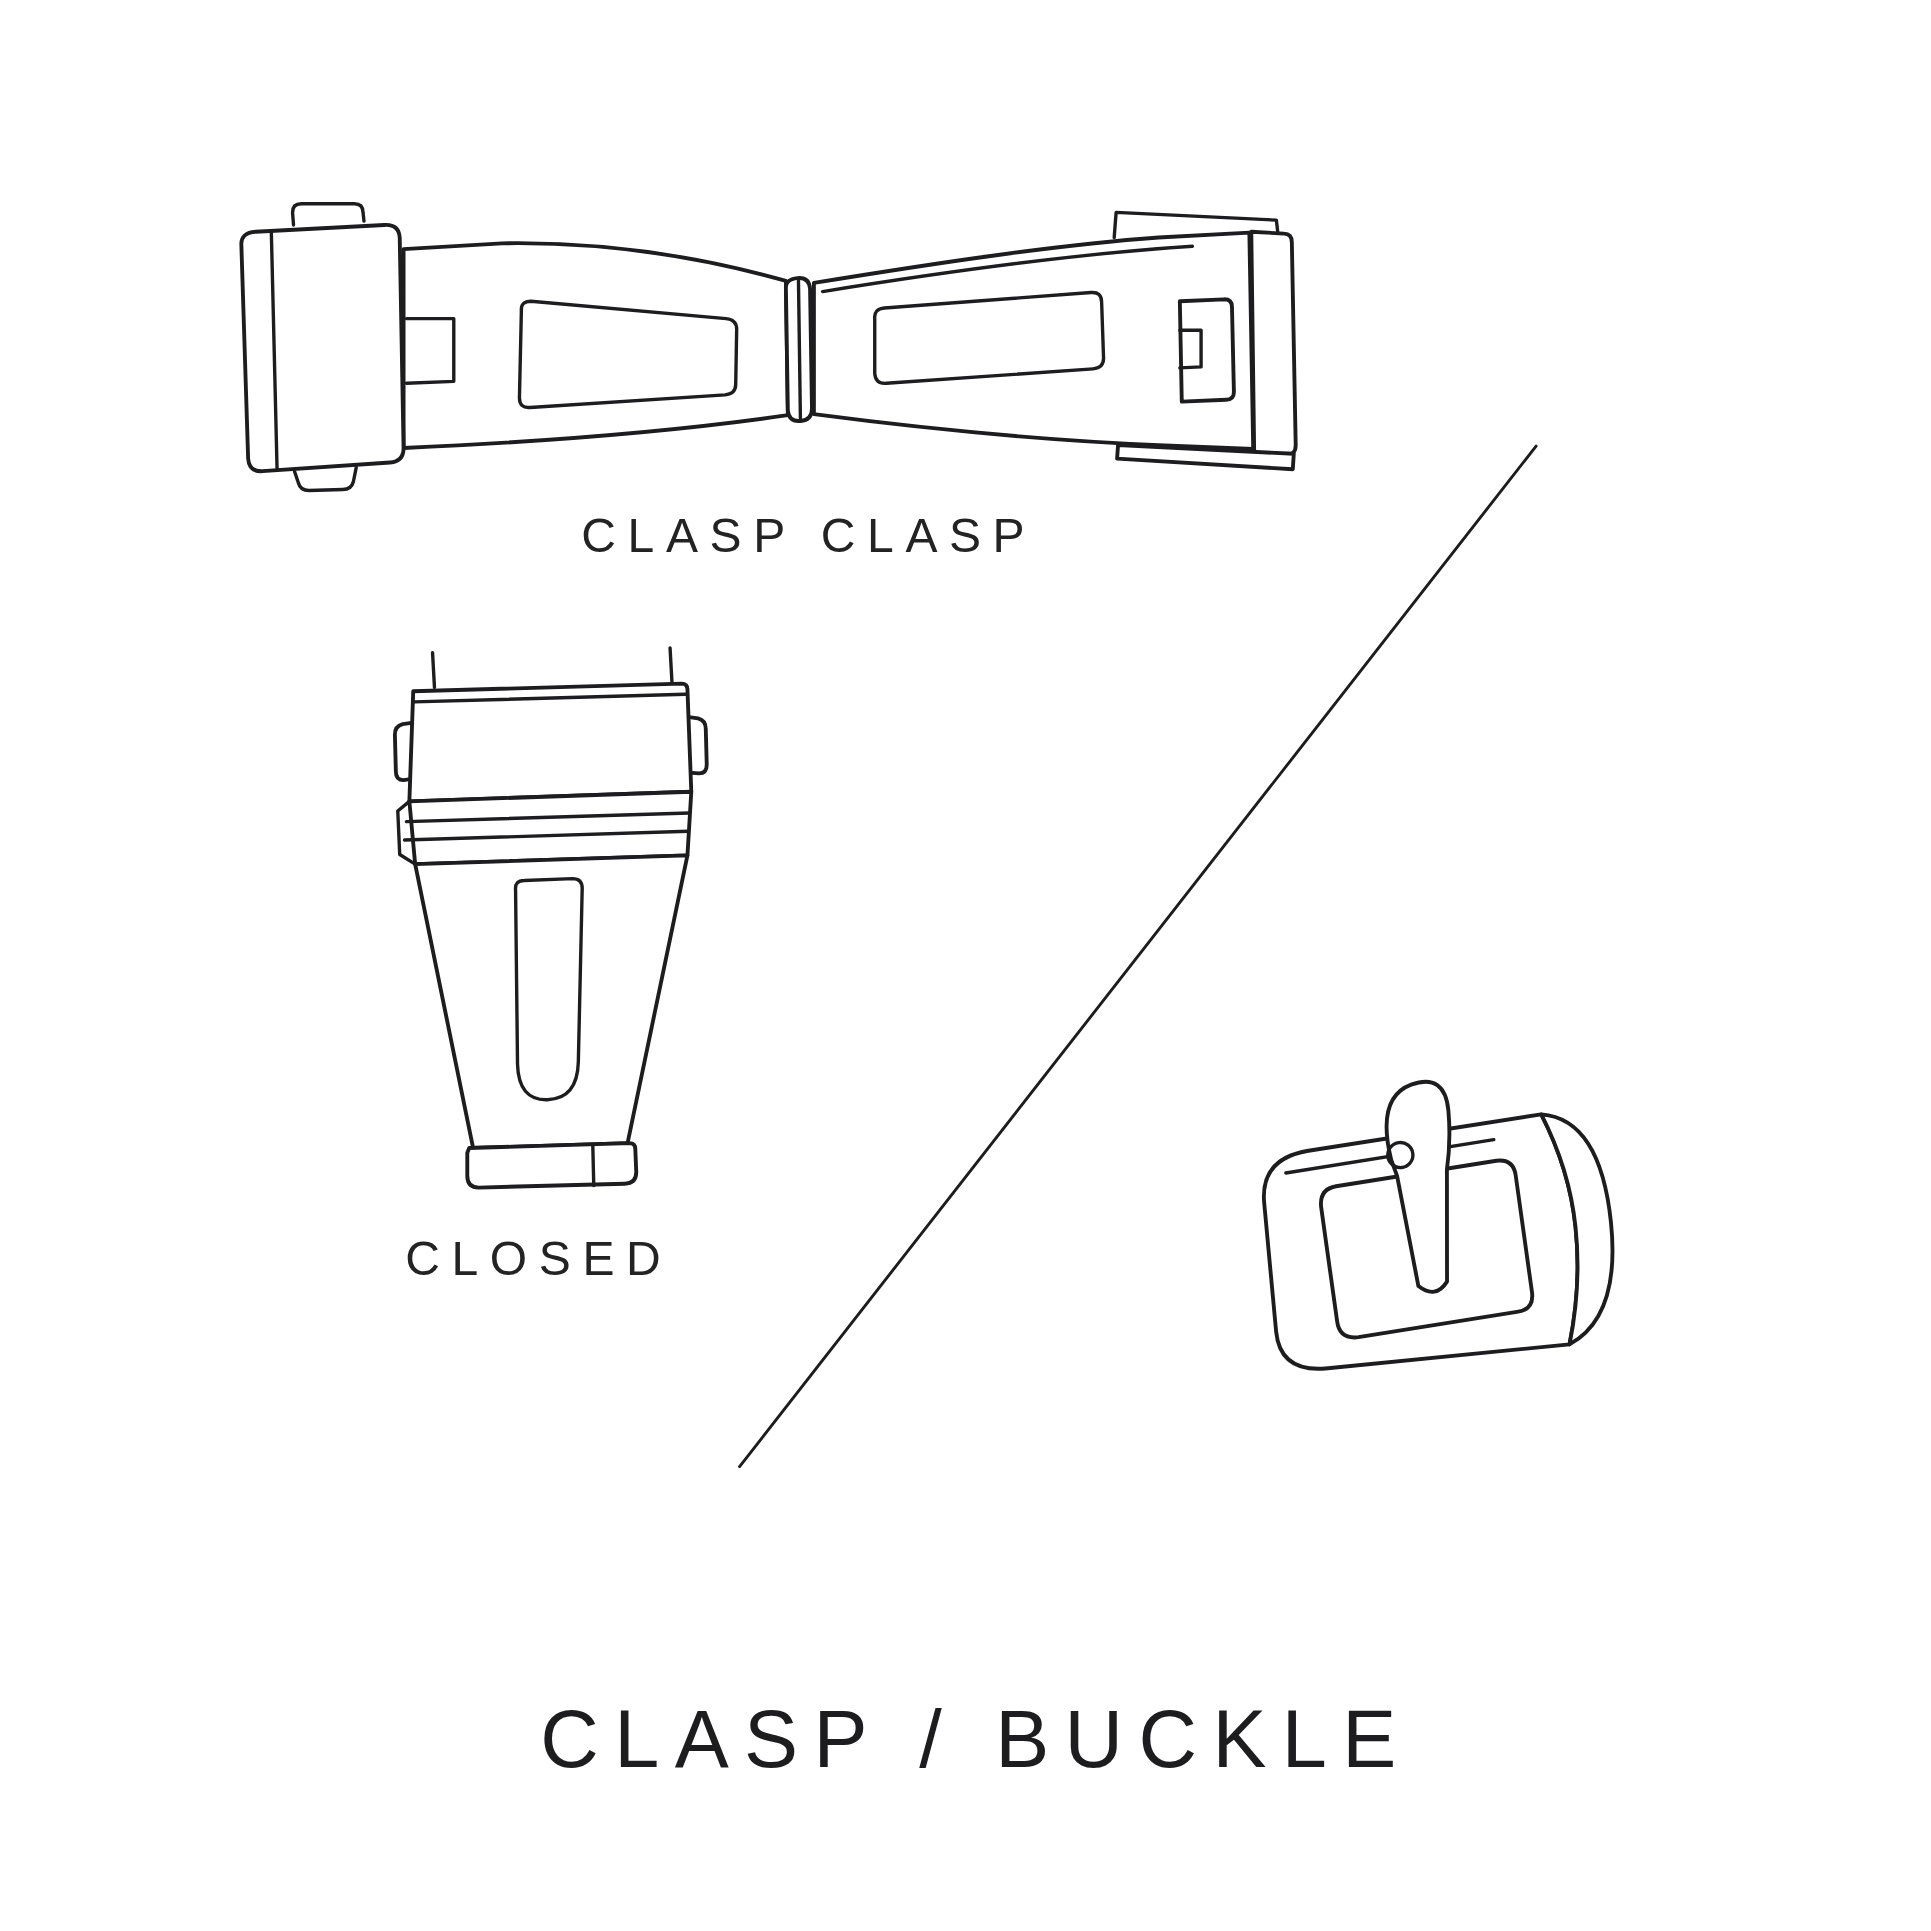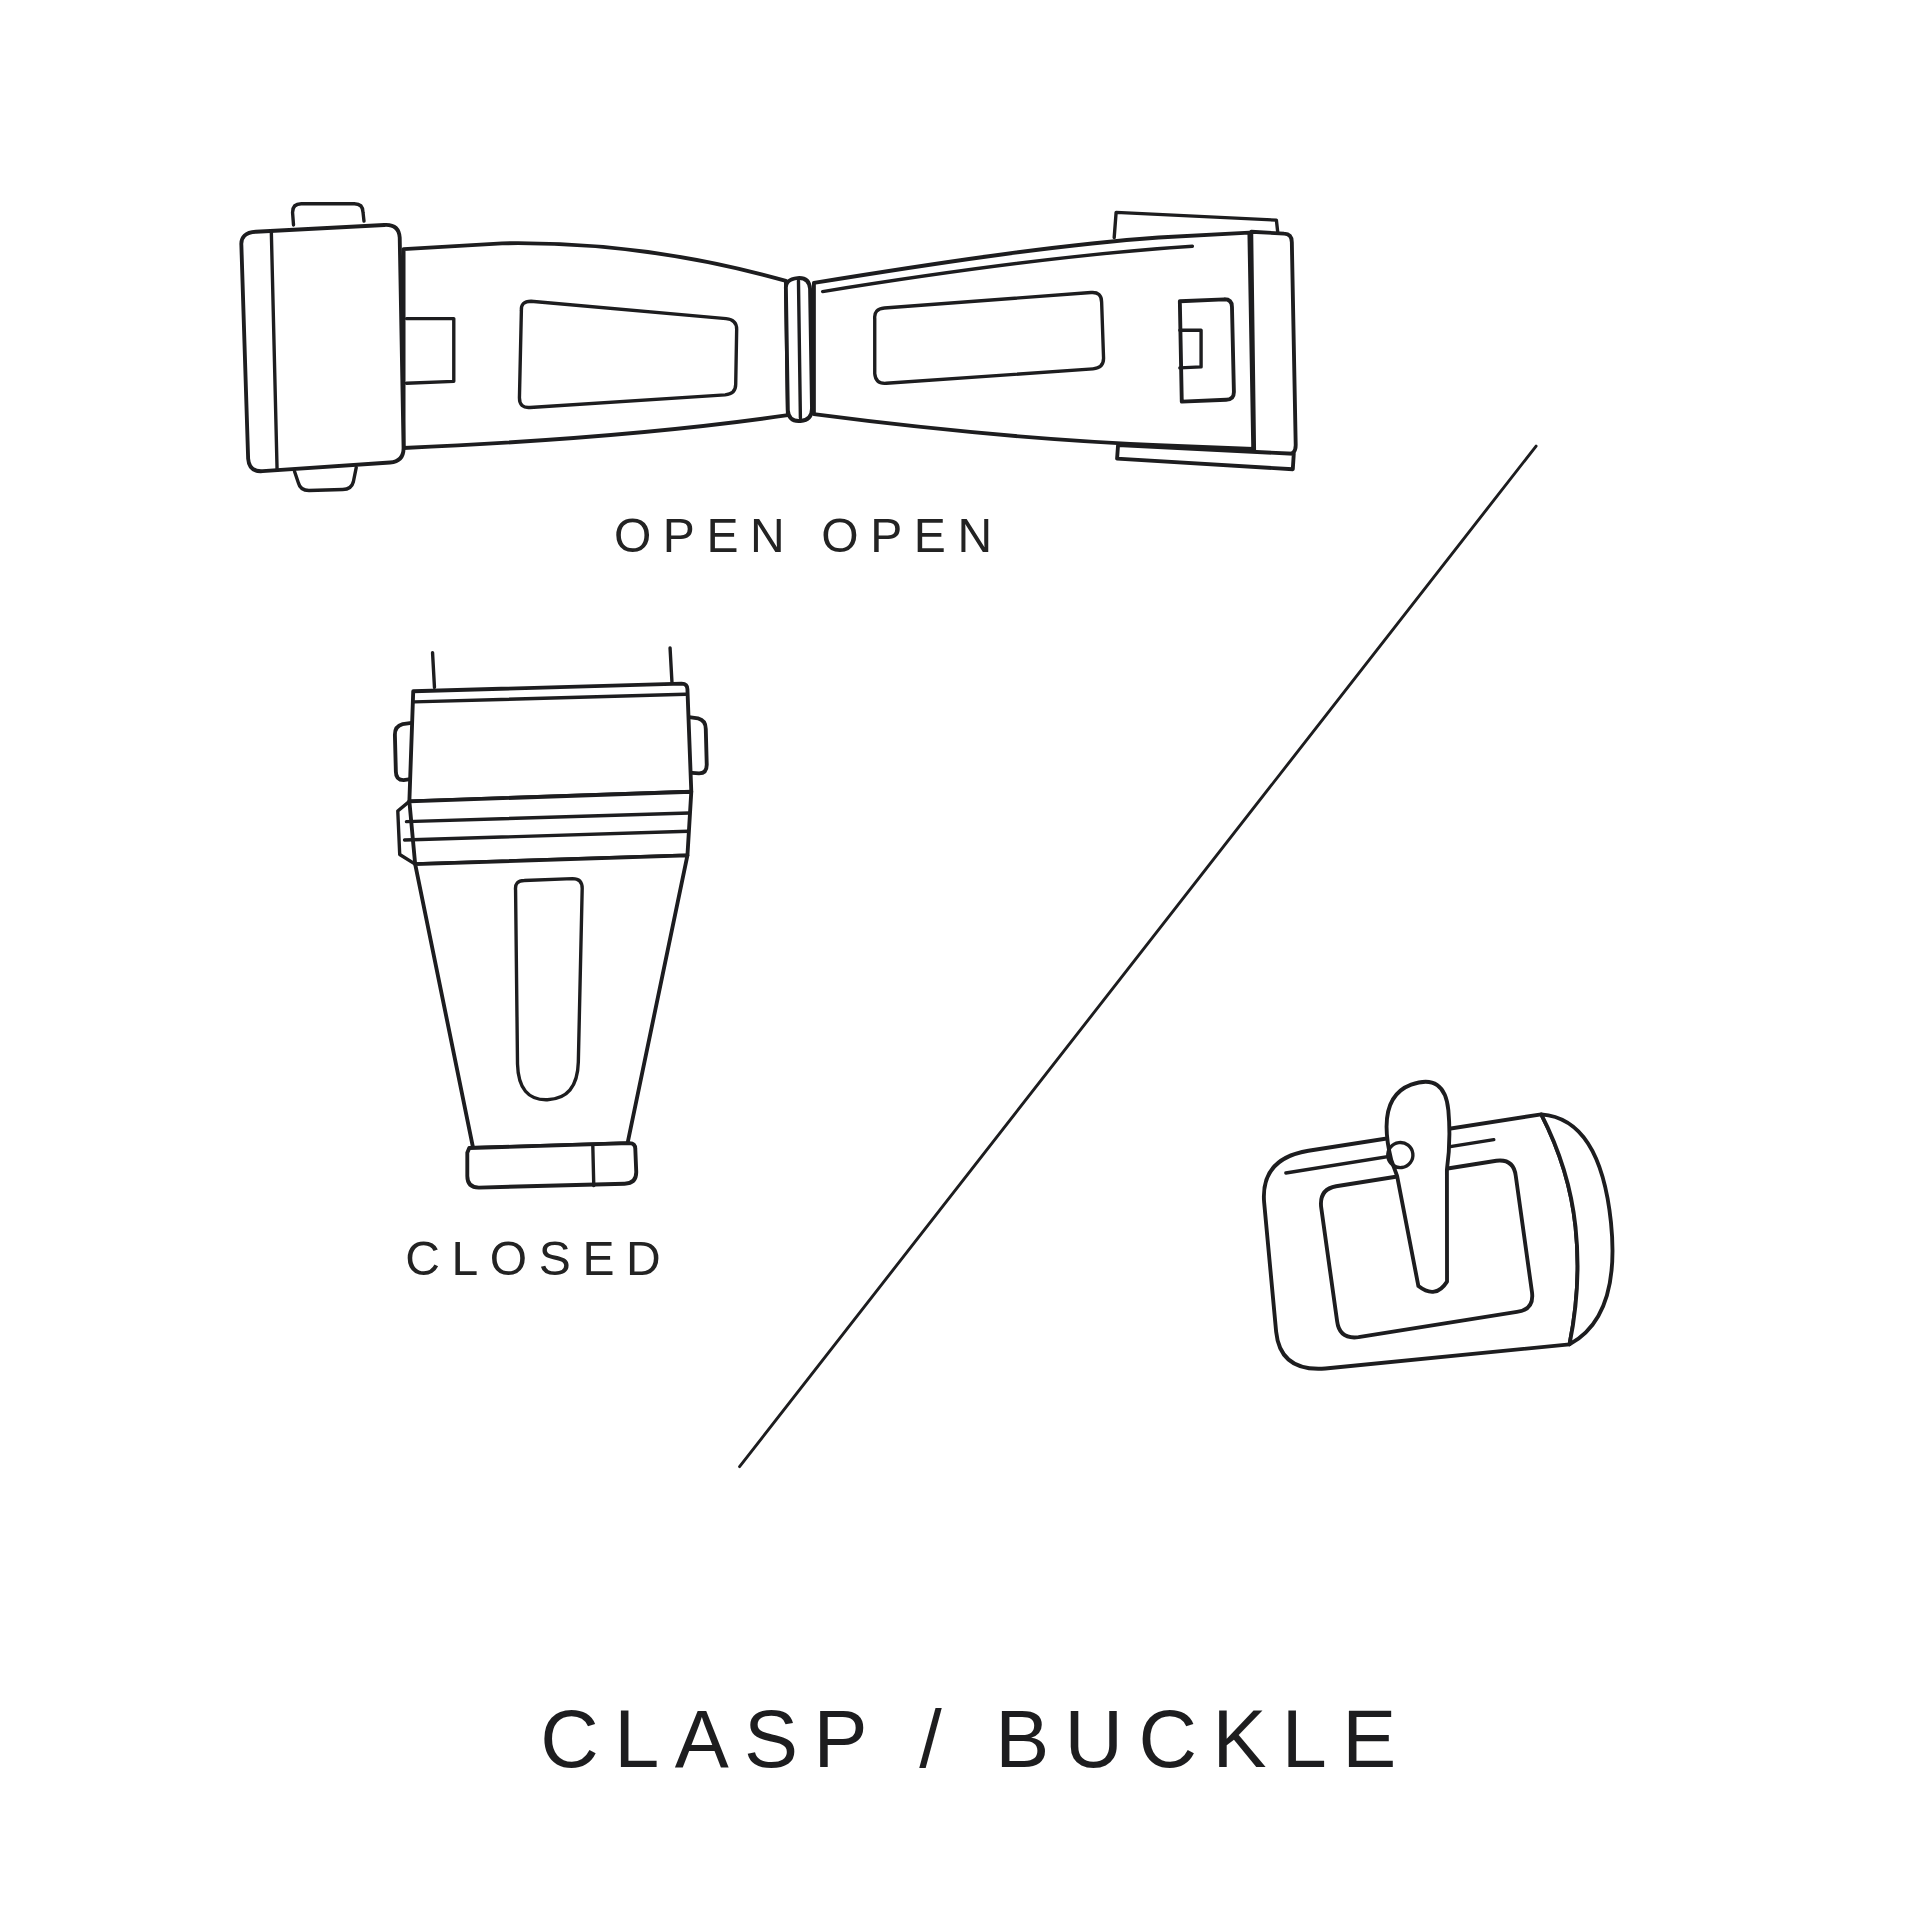--- a/index.html
+++ b/index.html
@@ -95,18 +95,18 @@
     <path class="shape" d="M 1392 1218 L 1560 1212 Q 1578 1212 1578 1230 L 1580 1352 Q 1580 1370 1562 1370 L 1396 1376 Q 1376 1376 1376 1357 L 1374 1238 Q 1374 1219 1392 1218 Z"></path>
 
     <path class="detail" d="M 1342 1198 L 1560 1190"></path>
 
     <path class="shape" d="M 1452 1198 Q 1444 1132 1482 1123 Q 1518 1115 1517 1154 Q 1516 1185 1508 1215 L 1494 1330 Q 1480 1347 1464 1331 L 1456 1215 Z"></path>
 
     <circle class="detail" cx="1462" cy="1194" r="13"></circle>
   </g>
 </svg>
 
-<div class="caption" style="left:803px;top:512px;">OPEN OPEN</div>
+<div class="caption" style="left:803px;top:512px;">CLASP CLASP</div>
 
 <div class="caption" style="left:533px;top:1235px;text-align:center;">CLOSED</div>
 
 <div class="title" style="top:1699px;">CLASP / BUCKLE</div>
 
 
 </body></html>

